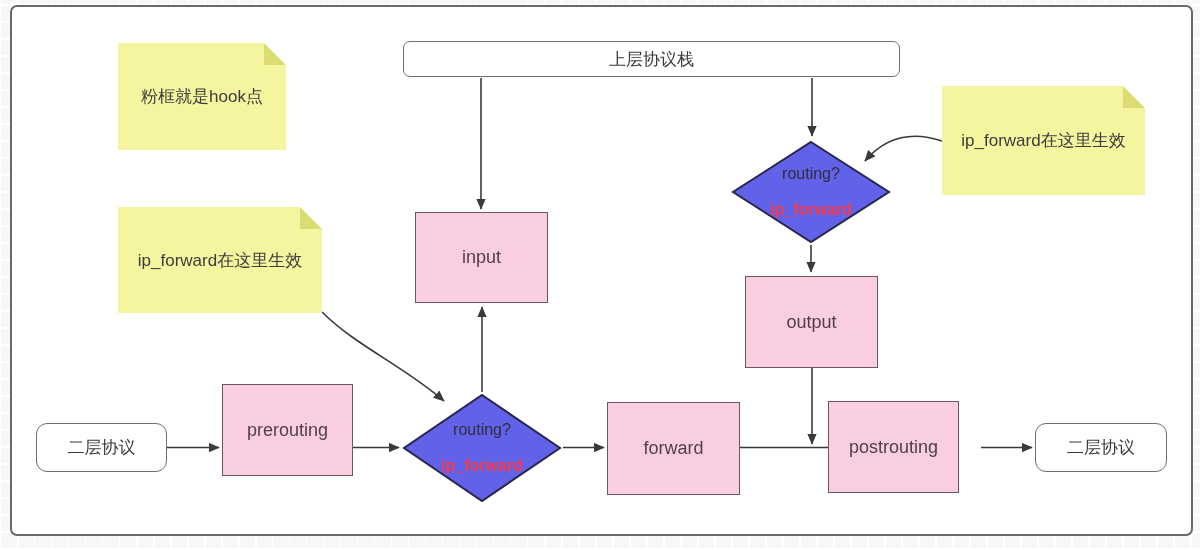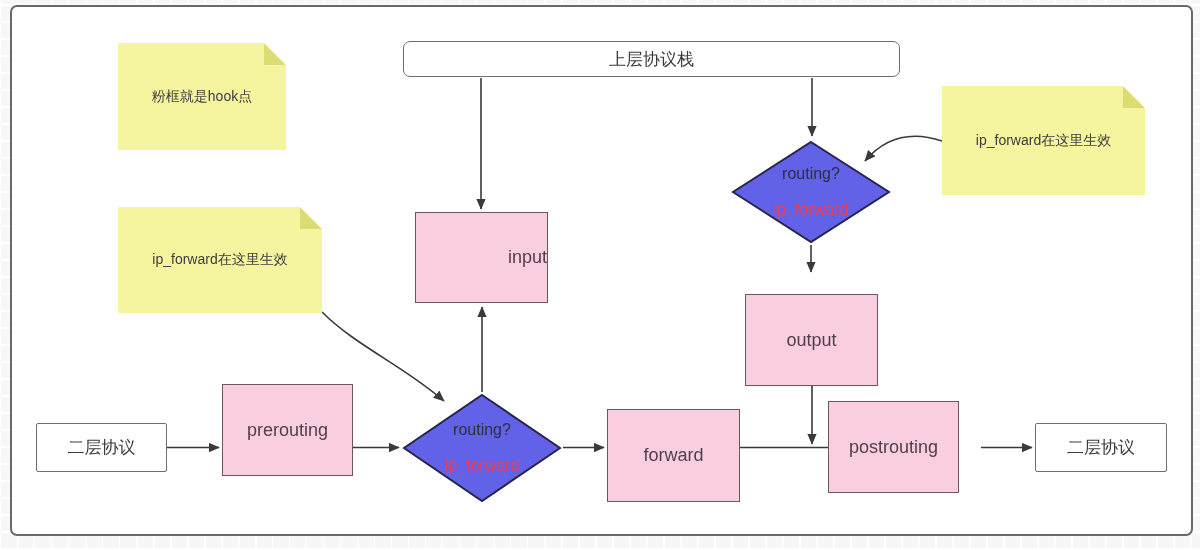--- a/index.html
+++ b/index.html
@@ -31,50 +31,50 @@
   }
   .container {
     position:absolute; left:10px; top:5px; width:1183px; height:531px;
     background:#ffffff; border:2.5px solid var(--container-border); border-radius:7px;
   }
   .box {
     position:absolute; display:flex; align-items:center; justify-content:center;
     font-size:17px; color:var(--text); text-align:center;
   }
   .rounded-white {
-    background:#ffffff; border:1.5px solid var(--box-border); border-radius:2px;
+    background:#ffffff; border:1.5px solid var(--box-border); border-radius:11px;
   }
   .pink {
     background:var(--pink-fill); border:1.5px solid var(--pink-border);
     color:var(--pink-text); font-size:18px;
   }
   #node-upper-stack { left:403px; top:41px; width:497px; height:36px; border-radius:7px; }
   #node-l2-left  { left:36px;  top:423px; width:131px; height:49px; }
   #node-l2-right { left:1035px;top:423px; width:132px; height:49px; }
-  #node-input       { left:415px; top:212px; width:133px; height:91px;justify-content:flex-end; }
-  #node-output      { left:745px; top:276px; width:133px; height:92px;margin-top:18px; }
+  #node-input       { left:415px; top:212px; width:133px; height:91px; }
+  #node-output      { left:745px; top:276px; width:133px; height:92px; }
   #node-prerouting  { left:222px; top:384px; width:131px; height:92px; }
-  #node-forward     { left:607px; top:402px; width:133px; height:93px;margin-top:7px; }
+  #node-forward     { left:607px; top:402px; width:133px; height:93px; }
   #node-postrouting { left:828px; top:401px; width:131px; height:92px; }
   .diamond { position:absolute; }
   #diamond-upper { left:731px; top:140px; width:160px; height:104px; }
   #diamond-lower { left:402px; top:393px; width:160px; height:110px; }
   .diamond svg { position:absolute; left:0; top:0; }
   .diamond polygon { fill:var(--diamond-fill); stroke:var(--diamond-border); stroke-width:2; }
   .diamond-text {
     position:absolute; inset:0; display:flex; flex-direction:column;
     align-items:center; justify-content:center; line-height:20px; font-size:16px;gap:16px;
   }
   .diamond-q { color:var(--diamond-text); }
-  .diamond-a { color:var(--red); font-weight:normal; }
+  .diamond-a { color:var(--red); font-weight:bold; }
   .note {
     position:absolute; background:var(--note-fill);
     clip-path: polygon(0 0, calc(100% - 22px) 0, 100% 22px, 100% 100%, 0 100%);
     display:flex; align-items:center; justify-content:center;
-    font-size:14px; color:#3c3c3c; padding:4px 10px; text-align:center;
+    font-size:17px; color:#3c3c3c; padding:4px 10px; text-align:center;
   }
   .note-fold {
     position:absolute; top:0; right:0; width:22px; height:22px;
     background:var(--note-fold);
     clip-path: polygon(0 0, 100% 100%, 0 100%);
   }
   #note-hook  { left:118px; top:43px;  width:168px; height:107px; }
   #note-left  { left:118px; top:207px; width:204px; height:106px; }
   #note-right { left:942px; top:86px;  width:203px; height:109px; }
   #arrows { position:absolute; left:0; top:0; pointer-events:none; }

